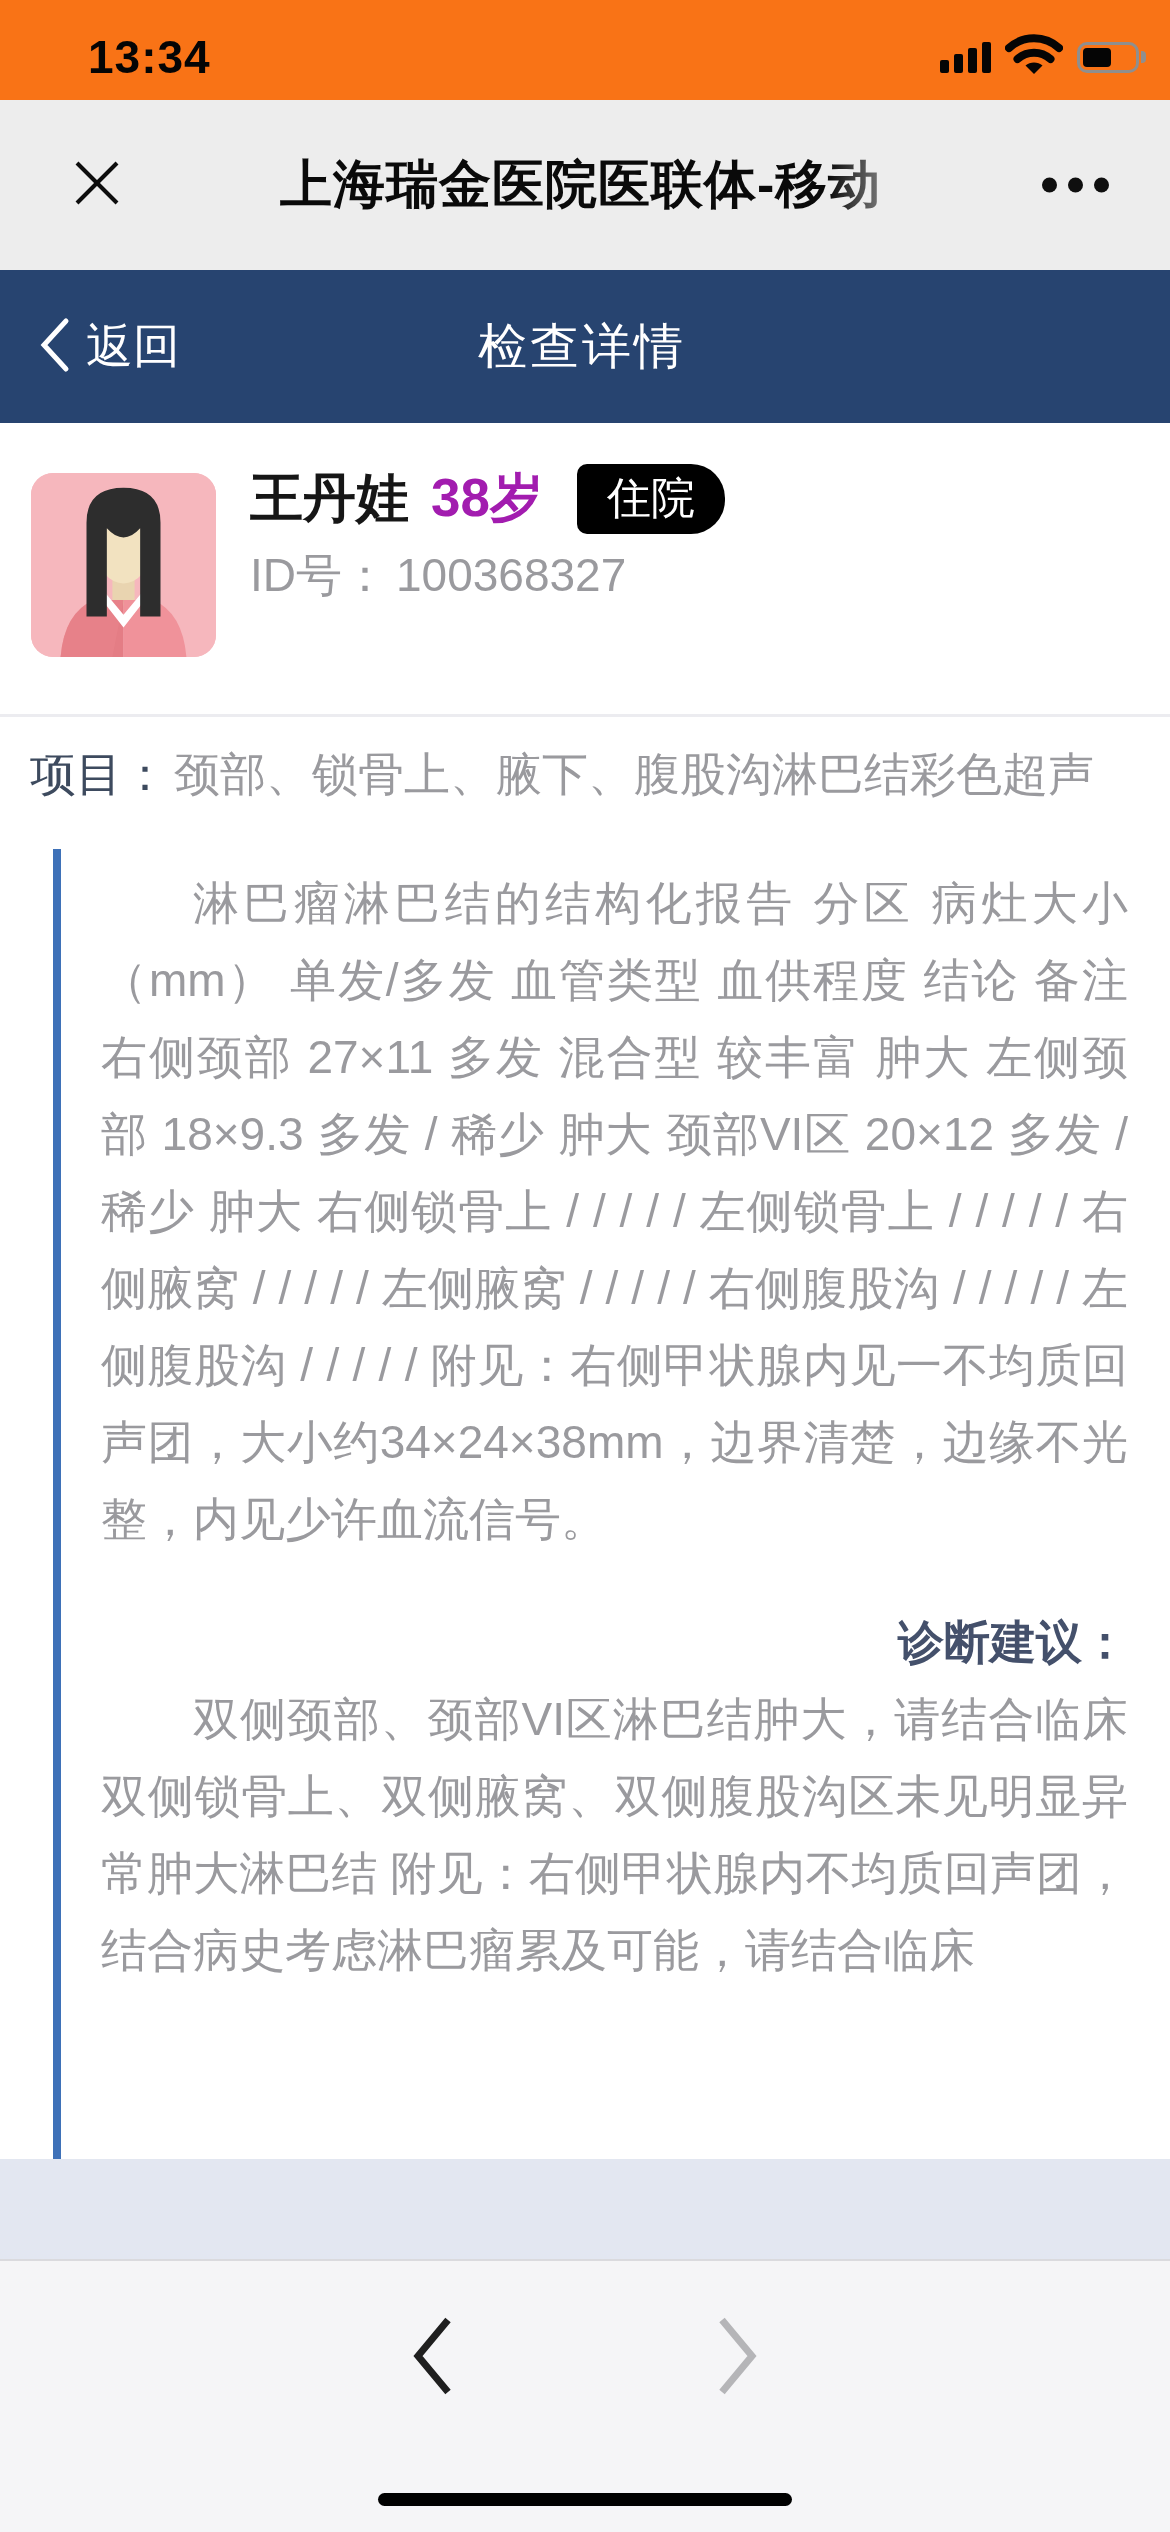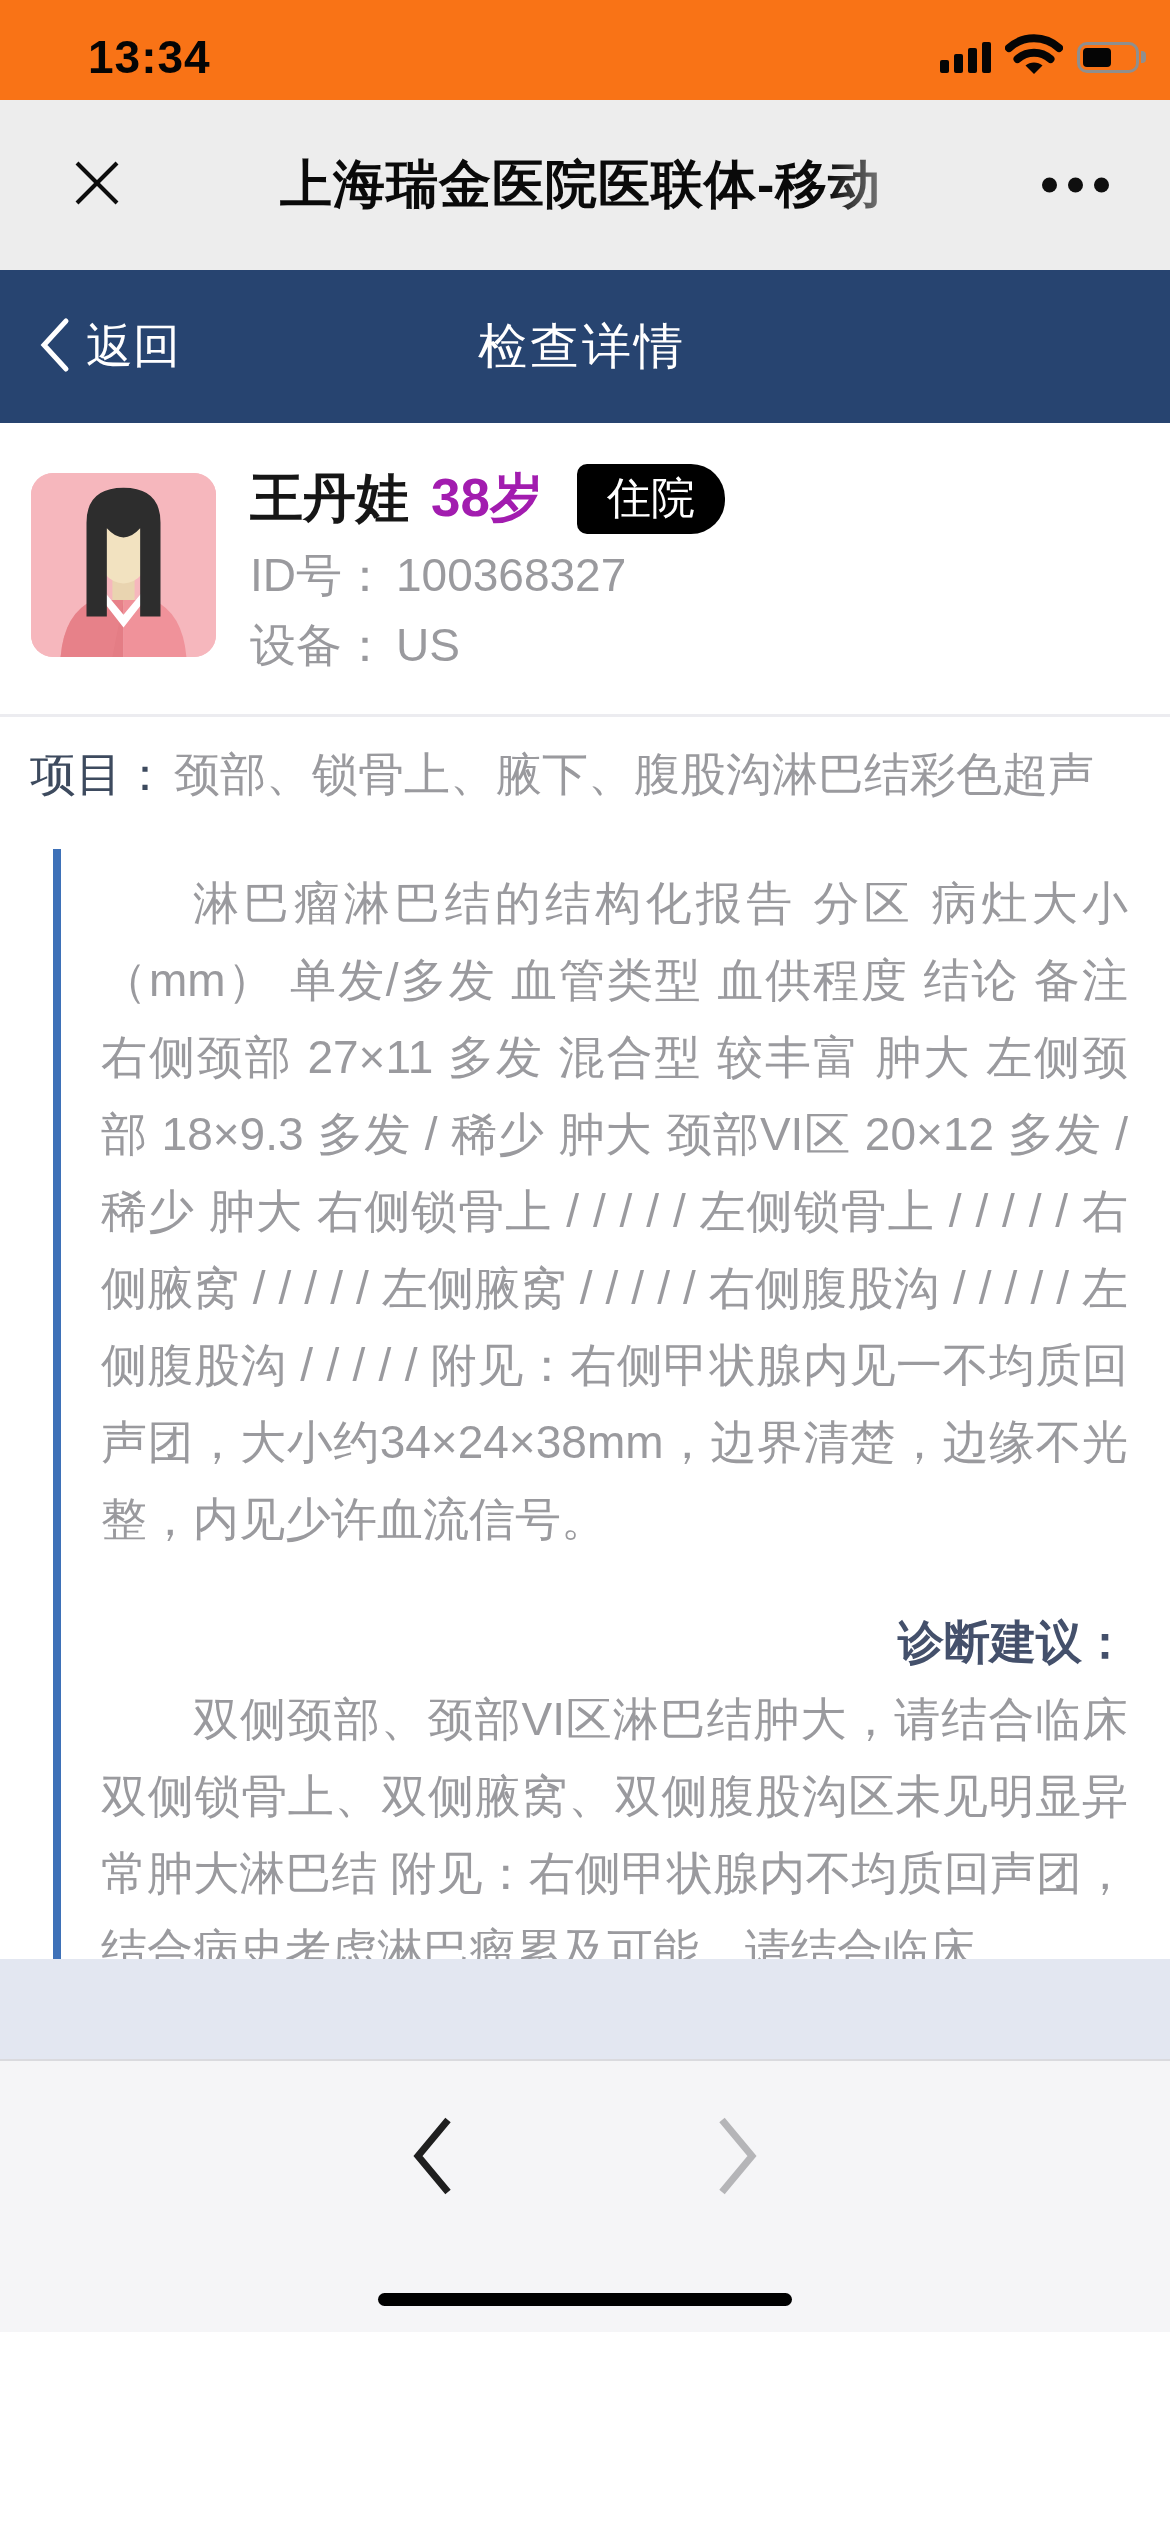--- a/index.html
+++ b/index.html
@@ -47,21 +47,21 @@
   .p-row1{position:absolute;left:250px;top:40px;display:flex;align-items:center;}
   .p-name{font-size:53px;font-weight:600;color:#161616;}
   .p-age{font-size:53px;font-weight:600;color:#a21caf;margin-left:22px;}
   .p-badge{margin-left:34px;background:#000;color:#fff;font-size:44px;line-height:1;
     padding:12px 30px 14px 30px;border-radius:10px 34px 34px 10px;}
   .p-row2{position:absolute;left:250px;top:122px;font-size:46px;color:#9a9a9e;}
   .p-row3{position:absolute;left:250px;top:192px;font-size:46px;color:#9a9a9e;}
   .p-row2 .val,.p-row3 .val{margin-left:8px;}
   .section-divider{height:3px;background:#ececf0;}
   
-  .content{height:1242px;background:#fff;box-sizing:border-box;
+  .content{height:1442px;background:#fff;box-sizing:border-box;
     padding:26px 36px 0 30px;display:flex;flex-direction:column;overflow:hidden;}
   .project-row{display:flex;font-size:46px;line-height:62px;}
   .project-label{color:#3d4a5e;white-space:nowrap;}
   .project-value{color:#9a9a9e;margin-left:6px;}
   .report{margin-top:44px;margin-left:23px;flex:1 1 auto;border-left:8px solid #3e71b8;
     padding:16px 6px 0 40px;box-sizing:border-box;}
   .report-text{margin:0;font-size:46px;line-height:77px;color:#9a9a9e;
     text-indent:2em;text-align:justify;word-break:break-all;}
   .diag-label{margin-top:46px;font-size:46px;line-height:77px;font-weight:600;color:#44506b;text-align:right;}
   
@@ -151,23 +151,20 @@
       </svg>
     </div>
     <div class="p-row1">
       <span class="p-name">王丹娃</span>
       <span class="p-age">38岁</span>
       <span class="p-badge">住院</span>
     </div>
     <div class="p-row2">
       <span>ID号：</span><span class="val">100368327</span>
     </div>
-    <div class="p-row3">
-      <span>设备：</span><span class="val">US</span>
-    </div>
   </div>
 
   <div class="section-divider"></div>
 
   <div class="content">
     <div class="project-row">
       <span class="project-label">项目：</span>
       <span class="project-value">颈部、锁骨上、腋下、腹股沟淋巴结彩色超声</span>
     </div>
     <div class="report">

